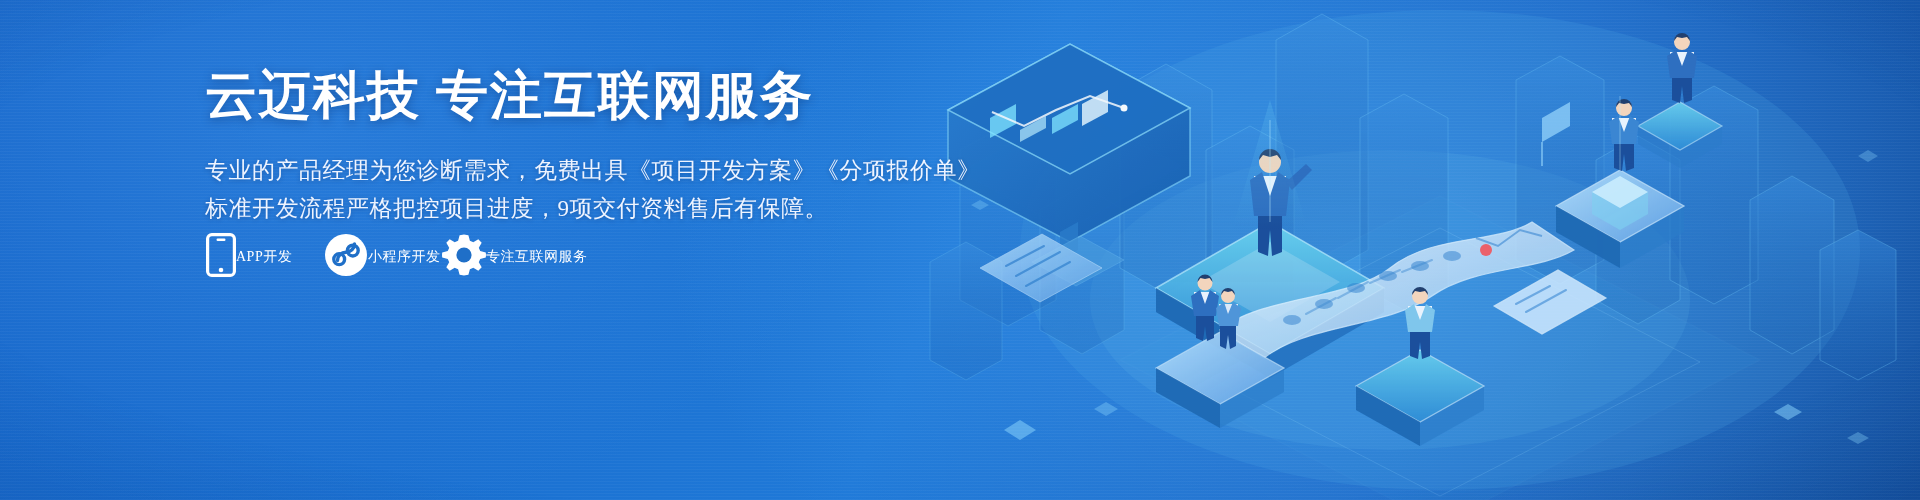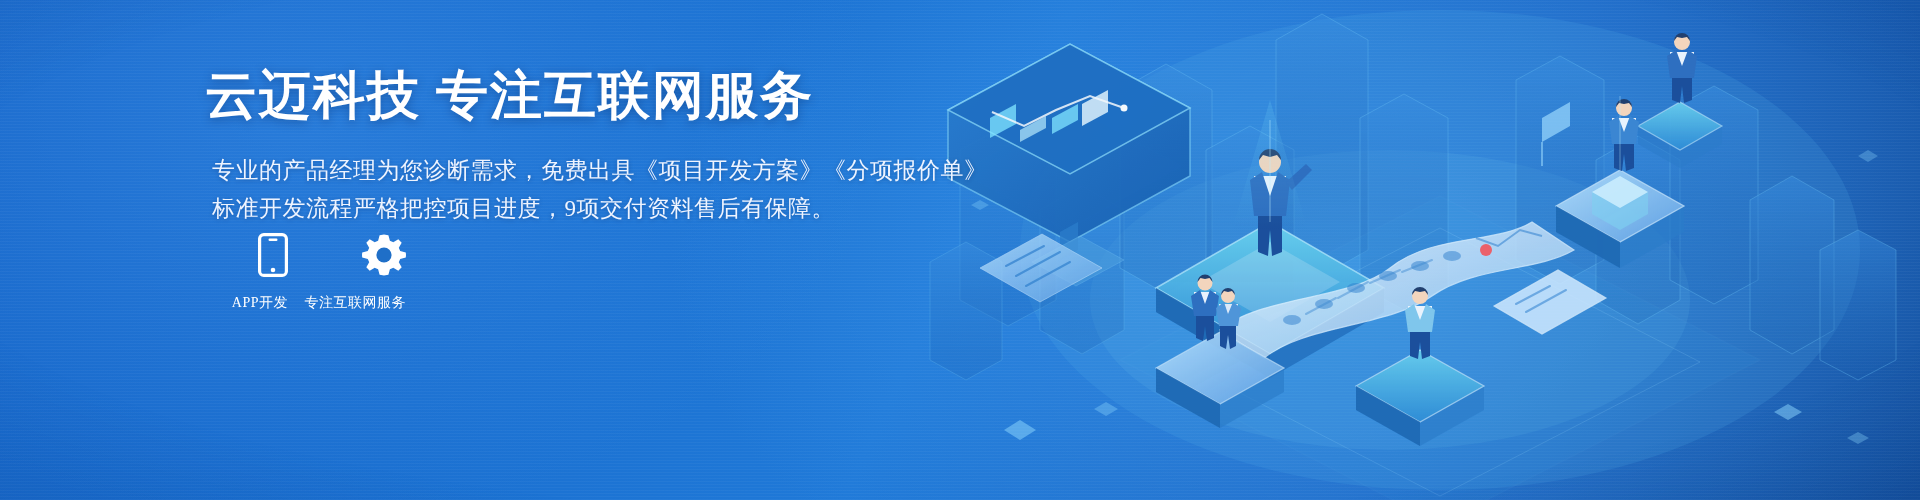--- a/index.html
+++ b/index.html
@@ -32,29 +32,29 @@
   
   .copy{ position:absolute; left:205px; top:66px; width:760px; }
   .headline{
     font-size:52px; font-weight:bold; color:#ffffff; letter-spacing:2px;
     line-height:1.16; white-space:nowrap;
     text-shadow:0 2px 10px rgba(0,30,80,0.35);
   }
   .sub{ margin-top:26px; }
   .sub-line{
     font-size:23px; color:#eef4ff; line-height:1.65; letter-spacing:0.5px;
-    white-space:nowrap; text-shadow:0 1px 4px rgba(0,30,80,0.3);margin-left:7px;
+    white-space:nowrap; text-shadow:0 1px 4px rgba(0,30,80,0.3);
   }
 
   
   .services{
     position:absolute; left:206px; top:232px;
     display:flex; align-items:flex-end; gap:36px;
   }
-  .svc{ width:82px; display:flex; flex-direction:column; align-items:flex-end; }
+  .svc{ width:82px; display:flex; flex-direction:row; align-items:flex-start; }
   .svc-ico{ height:46px; display:flex; align-items:center; justify-content:center; }
   .svc-ico svg{ display:block; }
   .svc-label{
     margin-top:16px; font-size:14px; color:#ffffff; white-space:nowrap;
     letter-spacing:0.5px;
   }
 
   
   .art{ position:absolute; right:0; top:0; width:1000px; height:500px; }
   .art svg{ display:block; }
@@ -314,20 +314,31 @@
       <div class="svc-ico">
         <svg width="30" height="44" viewBox="0 0 30 44" xmlns="http://www.w3.org/2000/svg">
           <rect x="1.6" y="1.6" width="26.8" height="40.8" rx="4.2" ry="4.2" fill="none" stroke="#ffffff" stroke-width="3.2"></rect>
           <rect x="10.5" y="5.6" width="9" height="2.4" rx="1.2" fill="#ffffff"></rect>
           <circle cx="15" cy="37" r="2.3" fill="#ffffff"></circle>
         </svg>
       </div>
       <div class="svc-label">APP开发</div>
     </div>
 
+    <div class="svc">
+      <div class="svc-ico">
+        <svg width="44" height="44" viewBox="0 0 44 44" xmlns="http://www.w3.org/2000/svg">
+          <circle cx="22" cy="22" r="21" fill="#ffffff"></circle>
+          <path d="M13.5 27.5 C13.5 22.8 17.4 19.2 22 19.2 C26.6 19.2 30.5 15.6 30.5 11" fill="none" stroke="#1f6fc8" stroke-width="3.4" stroke-linecap="round"></path>
+          <circle cx="15.2" cy="26.2" r="5.4" fill="none" stroke="#1f6fc8" stroke-width="3.4"></circle>
+          <circle cx="28.8" cy="17.6" r="5.4" fill="none" stroke="#1f6fc8" stroke-width="3.4"></circle>
+        </svg>
+      </div>
+      <div class="svc-label">小程序开发</div>
+    </div>
 
 
 
     <div class="svc">
       <div class="svc-ico">
         <svg width="44" height="44" viewBox="0 0 44 44" xmlns="http://www.w3.org/2000/svg">
           <path d="M22 1.5 L26.4 2.2 L27.9 7.8 L31.3 9.2 L36.3 6.3 L39.7 9.7 L36.8 14.7
                    L38.2 18.1 L43.8 19.6 L44 22 L43.8 24.4 L38.2 25.9 L36.8 29.3 L39.7 34.3
                    L36.3 37.7 L31.3 34.8 L27.9 36.2 L26.4 41.8 L22 42.5 L17.6 41.8 L16.1 36.2
                    L12.7 34.8 L7.7 37.7 L4.3 34.3 L7.2 29.3 L5.8 25.9 L0.2 24.4 L0 22 L0.2 19.6

